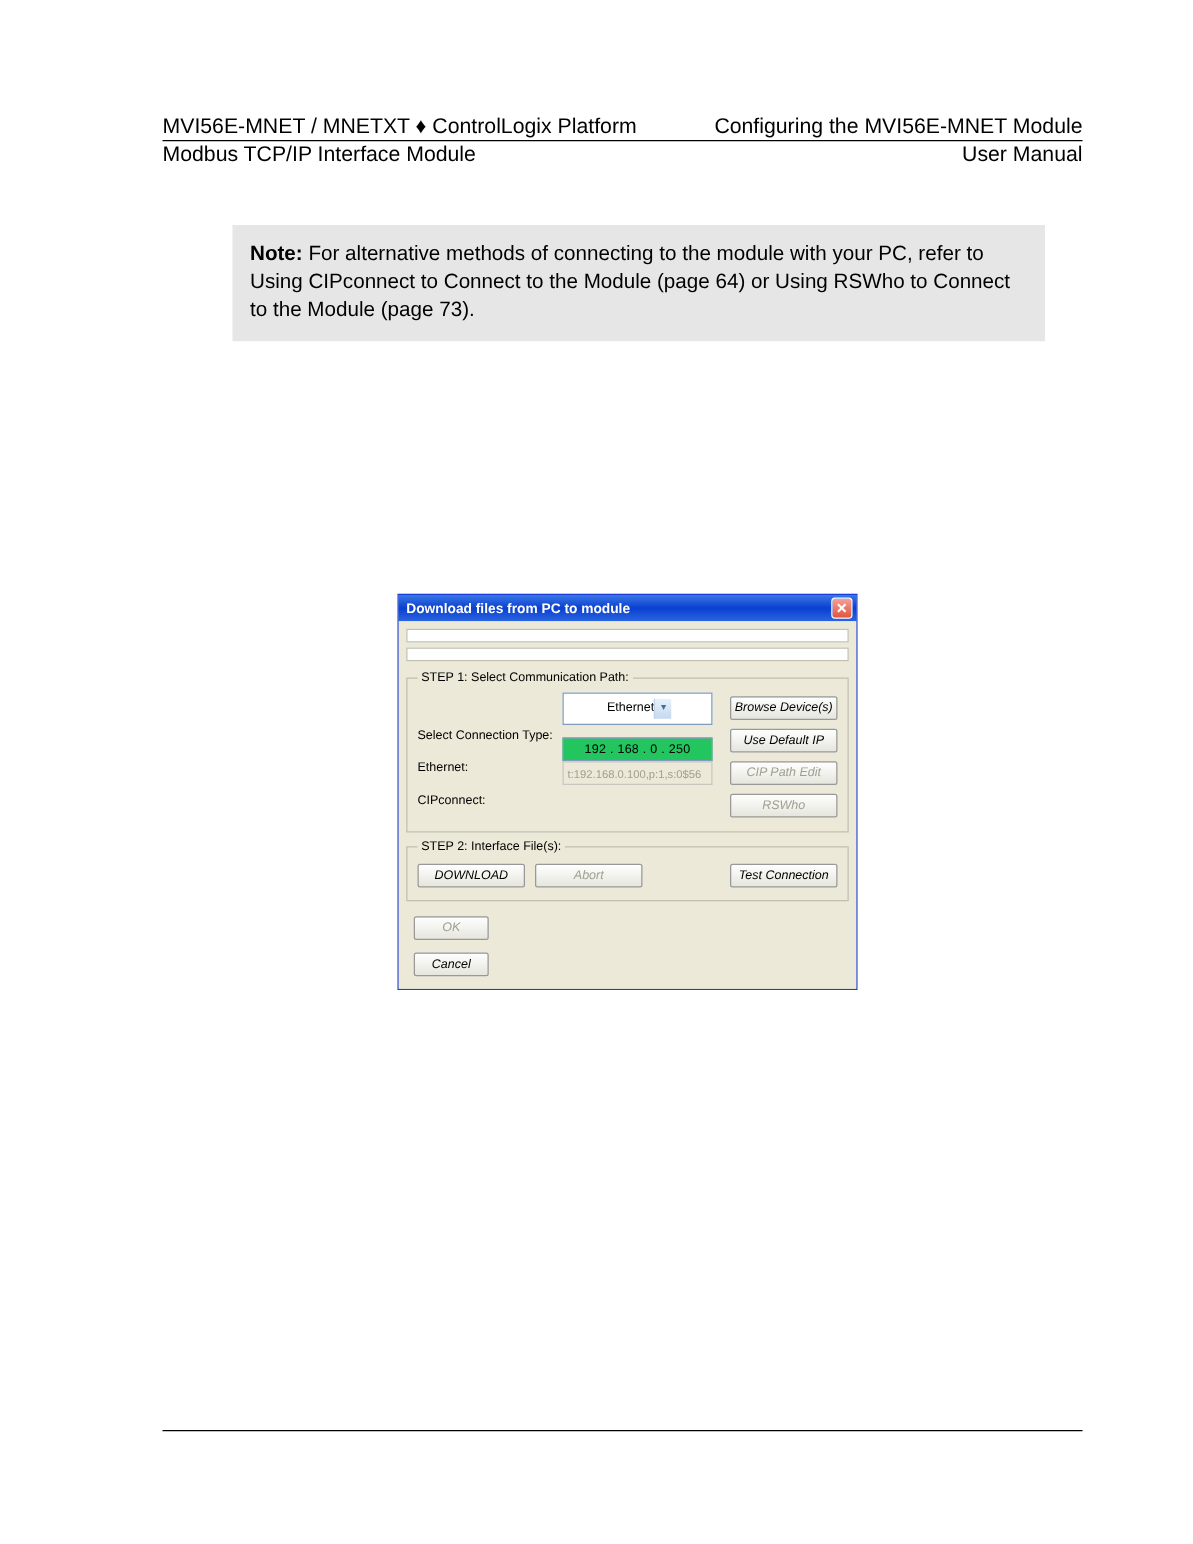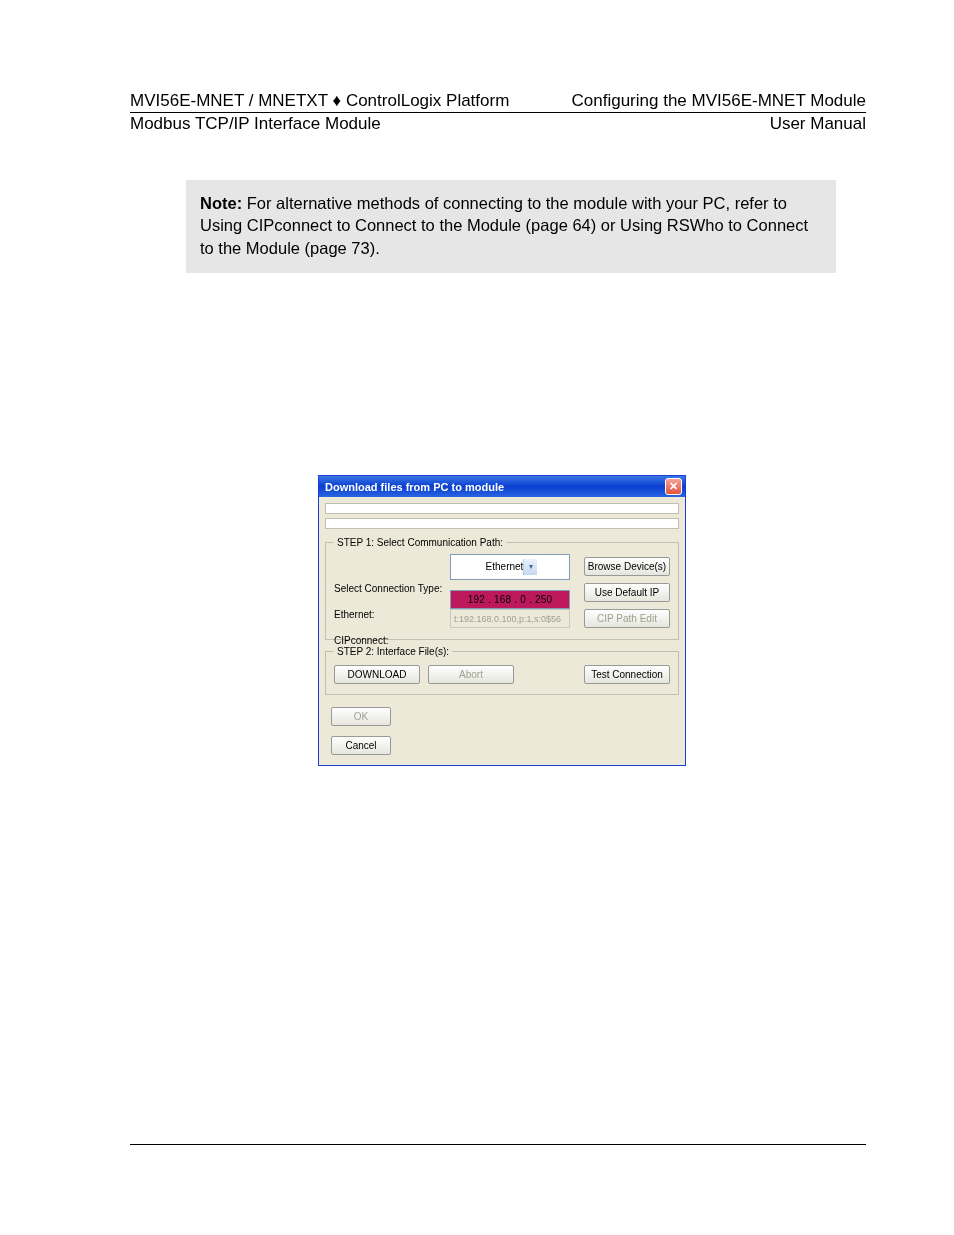--- a/index.html
+++ b/index.html
@@ -131,21 +131,21 @@
     width: 14px; height: 16px;
     background: linear-gradient(to bottom, #e9f2fc, #c5d8f0);
     border-left: 1px solid #c0d0e8;
     display: flex; align-items: center; justify-content: center;
     font-size: 7px; color: #4a6a9a;
   }
   .ipbox {
     width: 100%;
     height: 19px;
     border: 1px solid #7f9db9;
-    background: #be185d;
+    background: #22c55e;
     display: flex;
     align-items: center;
     justify-content: center;
     font-size: 10px;
     letter-spacing: 0.2px;
     margin-top: 13px;
   }
   .ipbox span { padding: 0 3px; }
   .textinput {
     width: 100%;
@@ -164,20 +164,21 @@
     border: 1px solid #999;
     border-radius: 2px;
     background: linear-gradient(to bottom, #fefefe, #e6e6de);
     font-size: 10px;
     display: flex;
     align-items: center;
     justify-content: center;
     cursor: pointer;
     padding: 0 2px;
     white-space: nowrap;
+    font-style: italic;
   }
   .winbtn.disabled {
     color: #a0a090;
     cursor: default;
   }
   .dlg-footer {
     display: flex;
     justify-content: flex-end;
     gap: 10px;
     padding: 6px 6px 2px 6px;
@@ -267,20 +268,27 @@
       <div class="row">
         <div class="lbl">CIPconnect:</div>
         <div class="field-col">
           <div class="textinput">t:192.168.0.100,p:1,s:0$56</div>
         </div>
         <div class="btn-col">
           <div class="winbtn disabled">CIP Path Edit</div>
         </div>
       </div>
 
+      <div class="row">
+        <div class="lbl"></div>
+        <div class="field-col"></div>
+        <div class="btn-col">
+          <div class="winbtn disabled">RSWho</div>
+        </div>
+      </div>
     </fieldset>
 
     <fieldset>
       <legend>STEP 2: Interface File(s):</legend>
       <div class="step2-row">
         <div class="winbtn">DOWNLOAD</div>
         <div class="winbtn disabled">Abort</div>
         <div class="spacer"></div>
         <div class="winbtn">Test Connection</div>
       </div>

